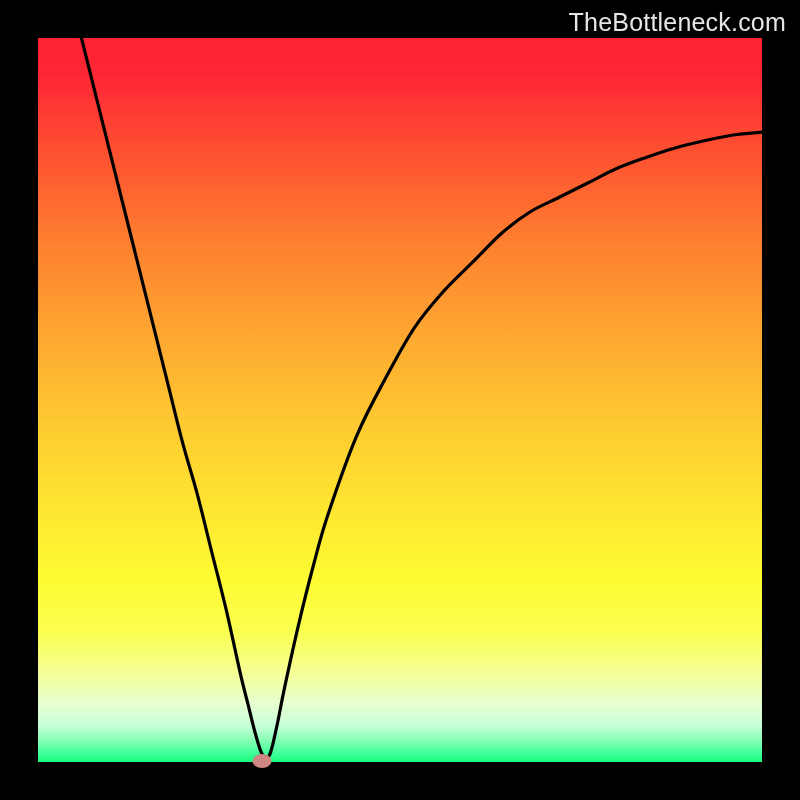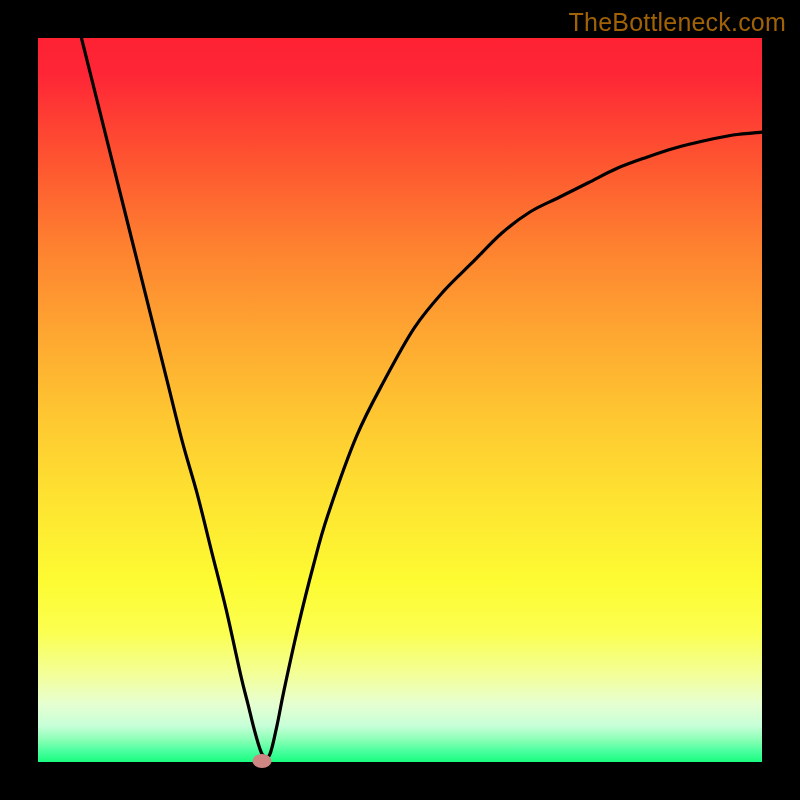--- a/index.html
+++ b/index.html
@@ -42,21 +42,21 @@
       #4aff9e 98.5%,
       #18fd80 100%
     );
   }
   .watermark {
     position: absolute;
     top: 8px;
     right: 14px;
     font-size: 25px;
     font-weight: 400;
-    color: #a16207;
+    color: #e5e5e5;
     letter-spacing: 0.2px;
     user-select: none;
   }
   svg.curve {
     position: absolute;
     left: 0;
     top: 0;
     width: 724px;
     height: 724px;
     overflow: visible;

